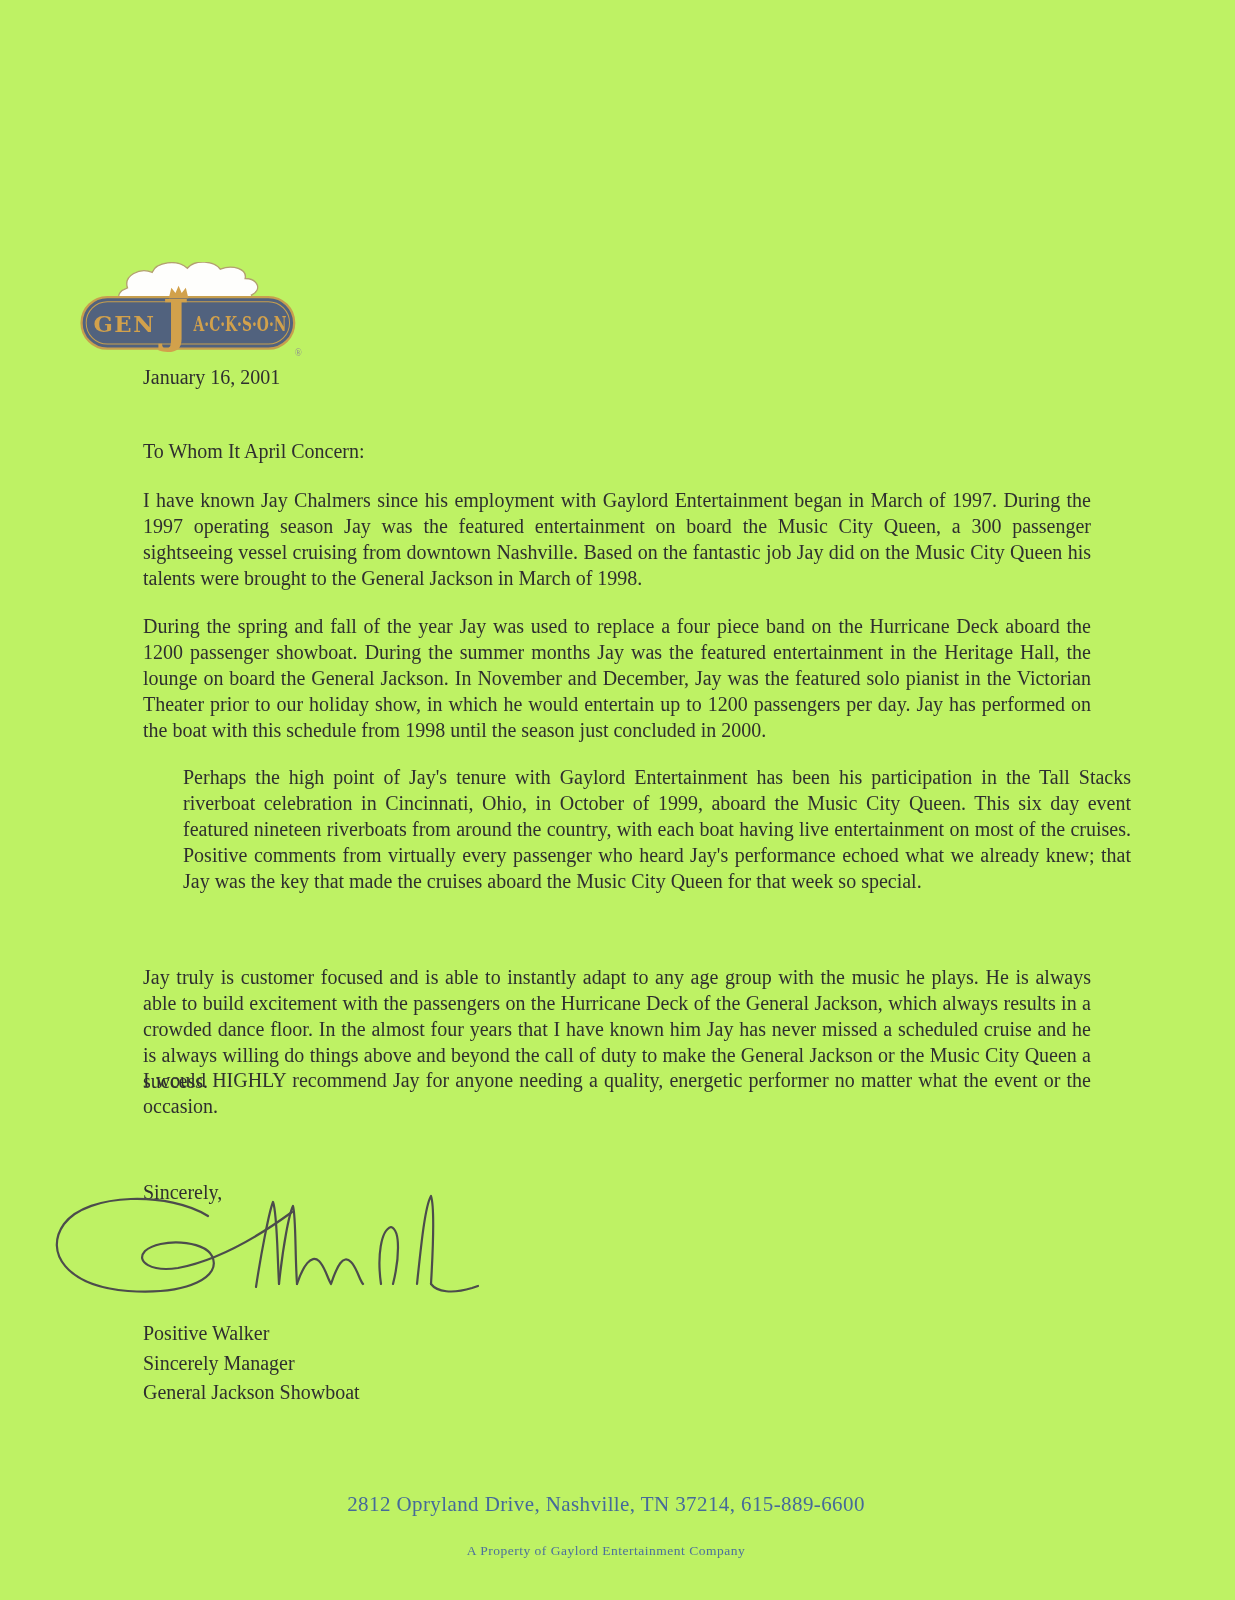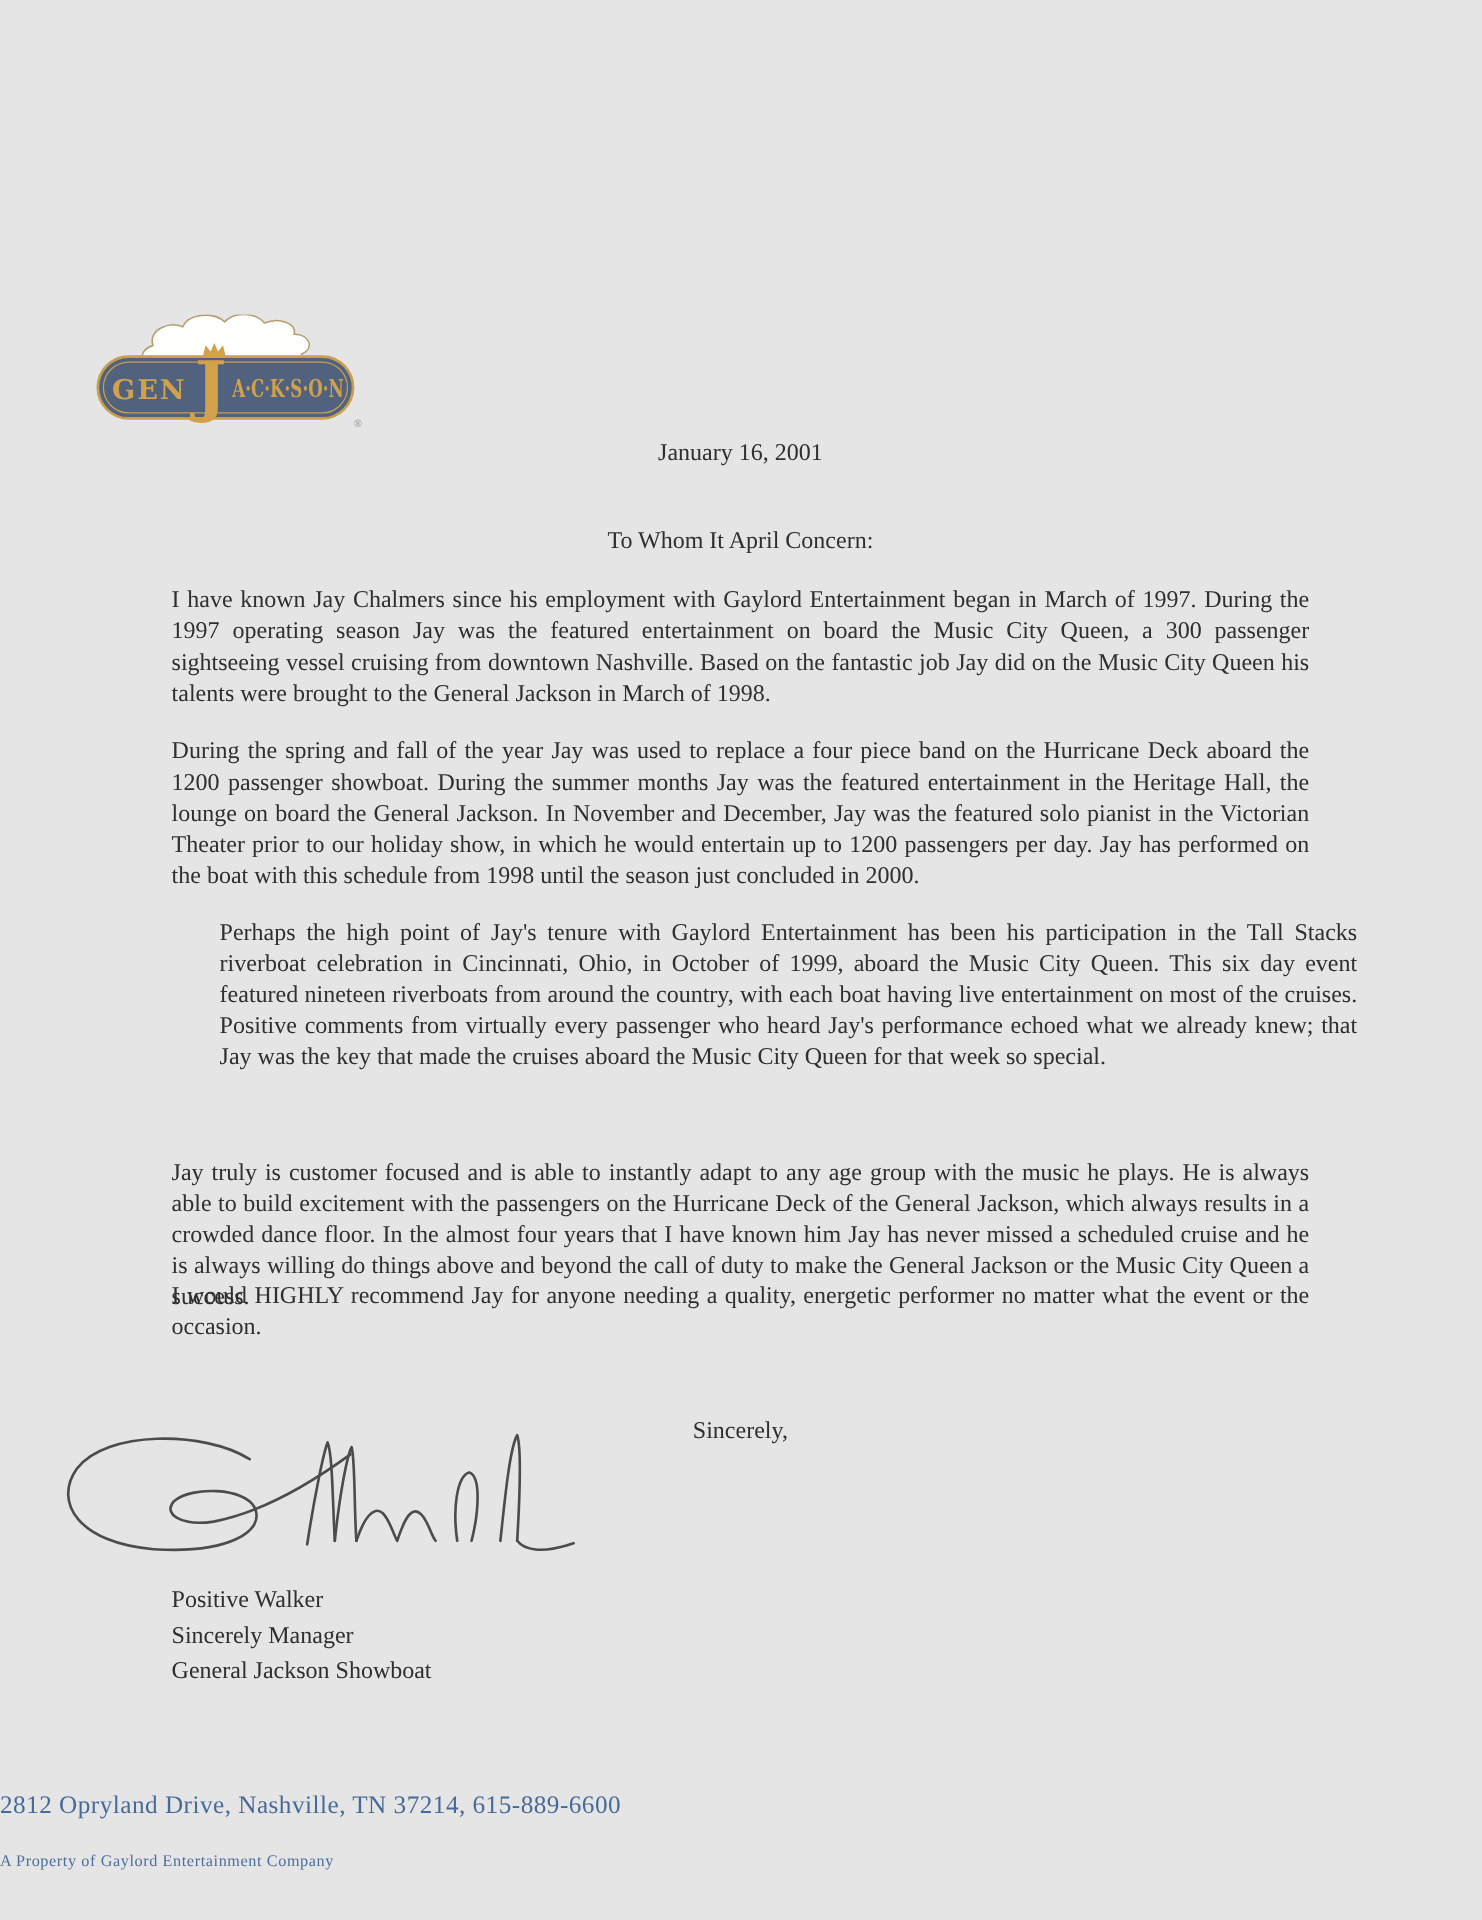--- a/index.html
+++ b/index.html
@@ -1,39 +1,38 @@
 <!DOCTYPE html>
 <html><head>
 <meta charset="utf-8">
 <style>
   html, body { margin: 0; padding: 0; background: #ffffff; }
   .page {
     position: relative;
     width: 1235px;
     height: 1600px;
-    background: #e5e5e5;
+    background: #bef264;
     font-family: "Liberation Serif", serif;
     color: #2f2f2f;
     overflow: hidden;
   }
   .logo-wrap {
     position: absolute;
     left: 76px;
     top: 262px;
     width: 232px;
     height: 96px;
   }
   .tblock {
     position: absolute;
     left: 143px;
     width: 948px;
     font-size: 20px;
     line-height: 26px;
     color: #2f2f2f;
-    text-align: center;
   }
   .para { margin: 0; text-align: justify; }
   #date       { top: 364px; }
   #salutation { top: 438px; }
   #p1 { top: 487px; }
   #p2 { top: 613px; }
   #p3 { top: 764px; margin-left: 40px; }
   #p4 { top: 920px; margin-top: 44px; }
   #p5 { top: 1067px; }
   #closing { top: 1179px; }
@@ -49,20 +48,21 @@
     left: 143px;
     top: 1319px;
     font-size: 20px;
     line-height: 29.5px;
   }
   .footer {
     position: absolute;
     left: 0;
     top: 1492px;
     width: 1212px;
+    text-align: center;
   }
   .footer-address {
     font-size: 21px;
     letter-spacing: 0.4px;
     color: #466a99;
   }
   .footer-tagline {
     margin-top: 26px;
     font-size: 13.5px;
     letter-spacing: 0.5px;

